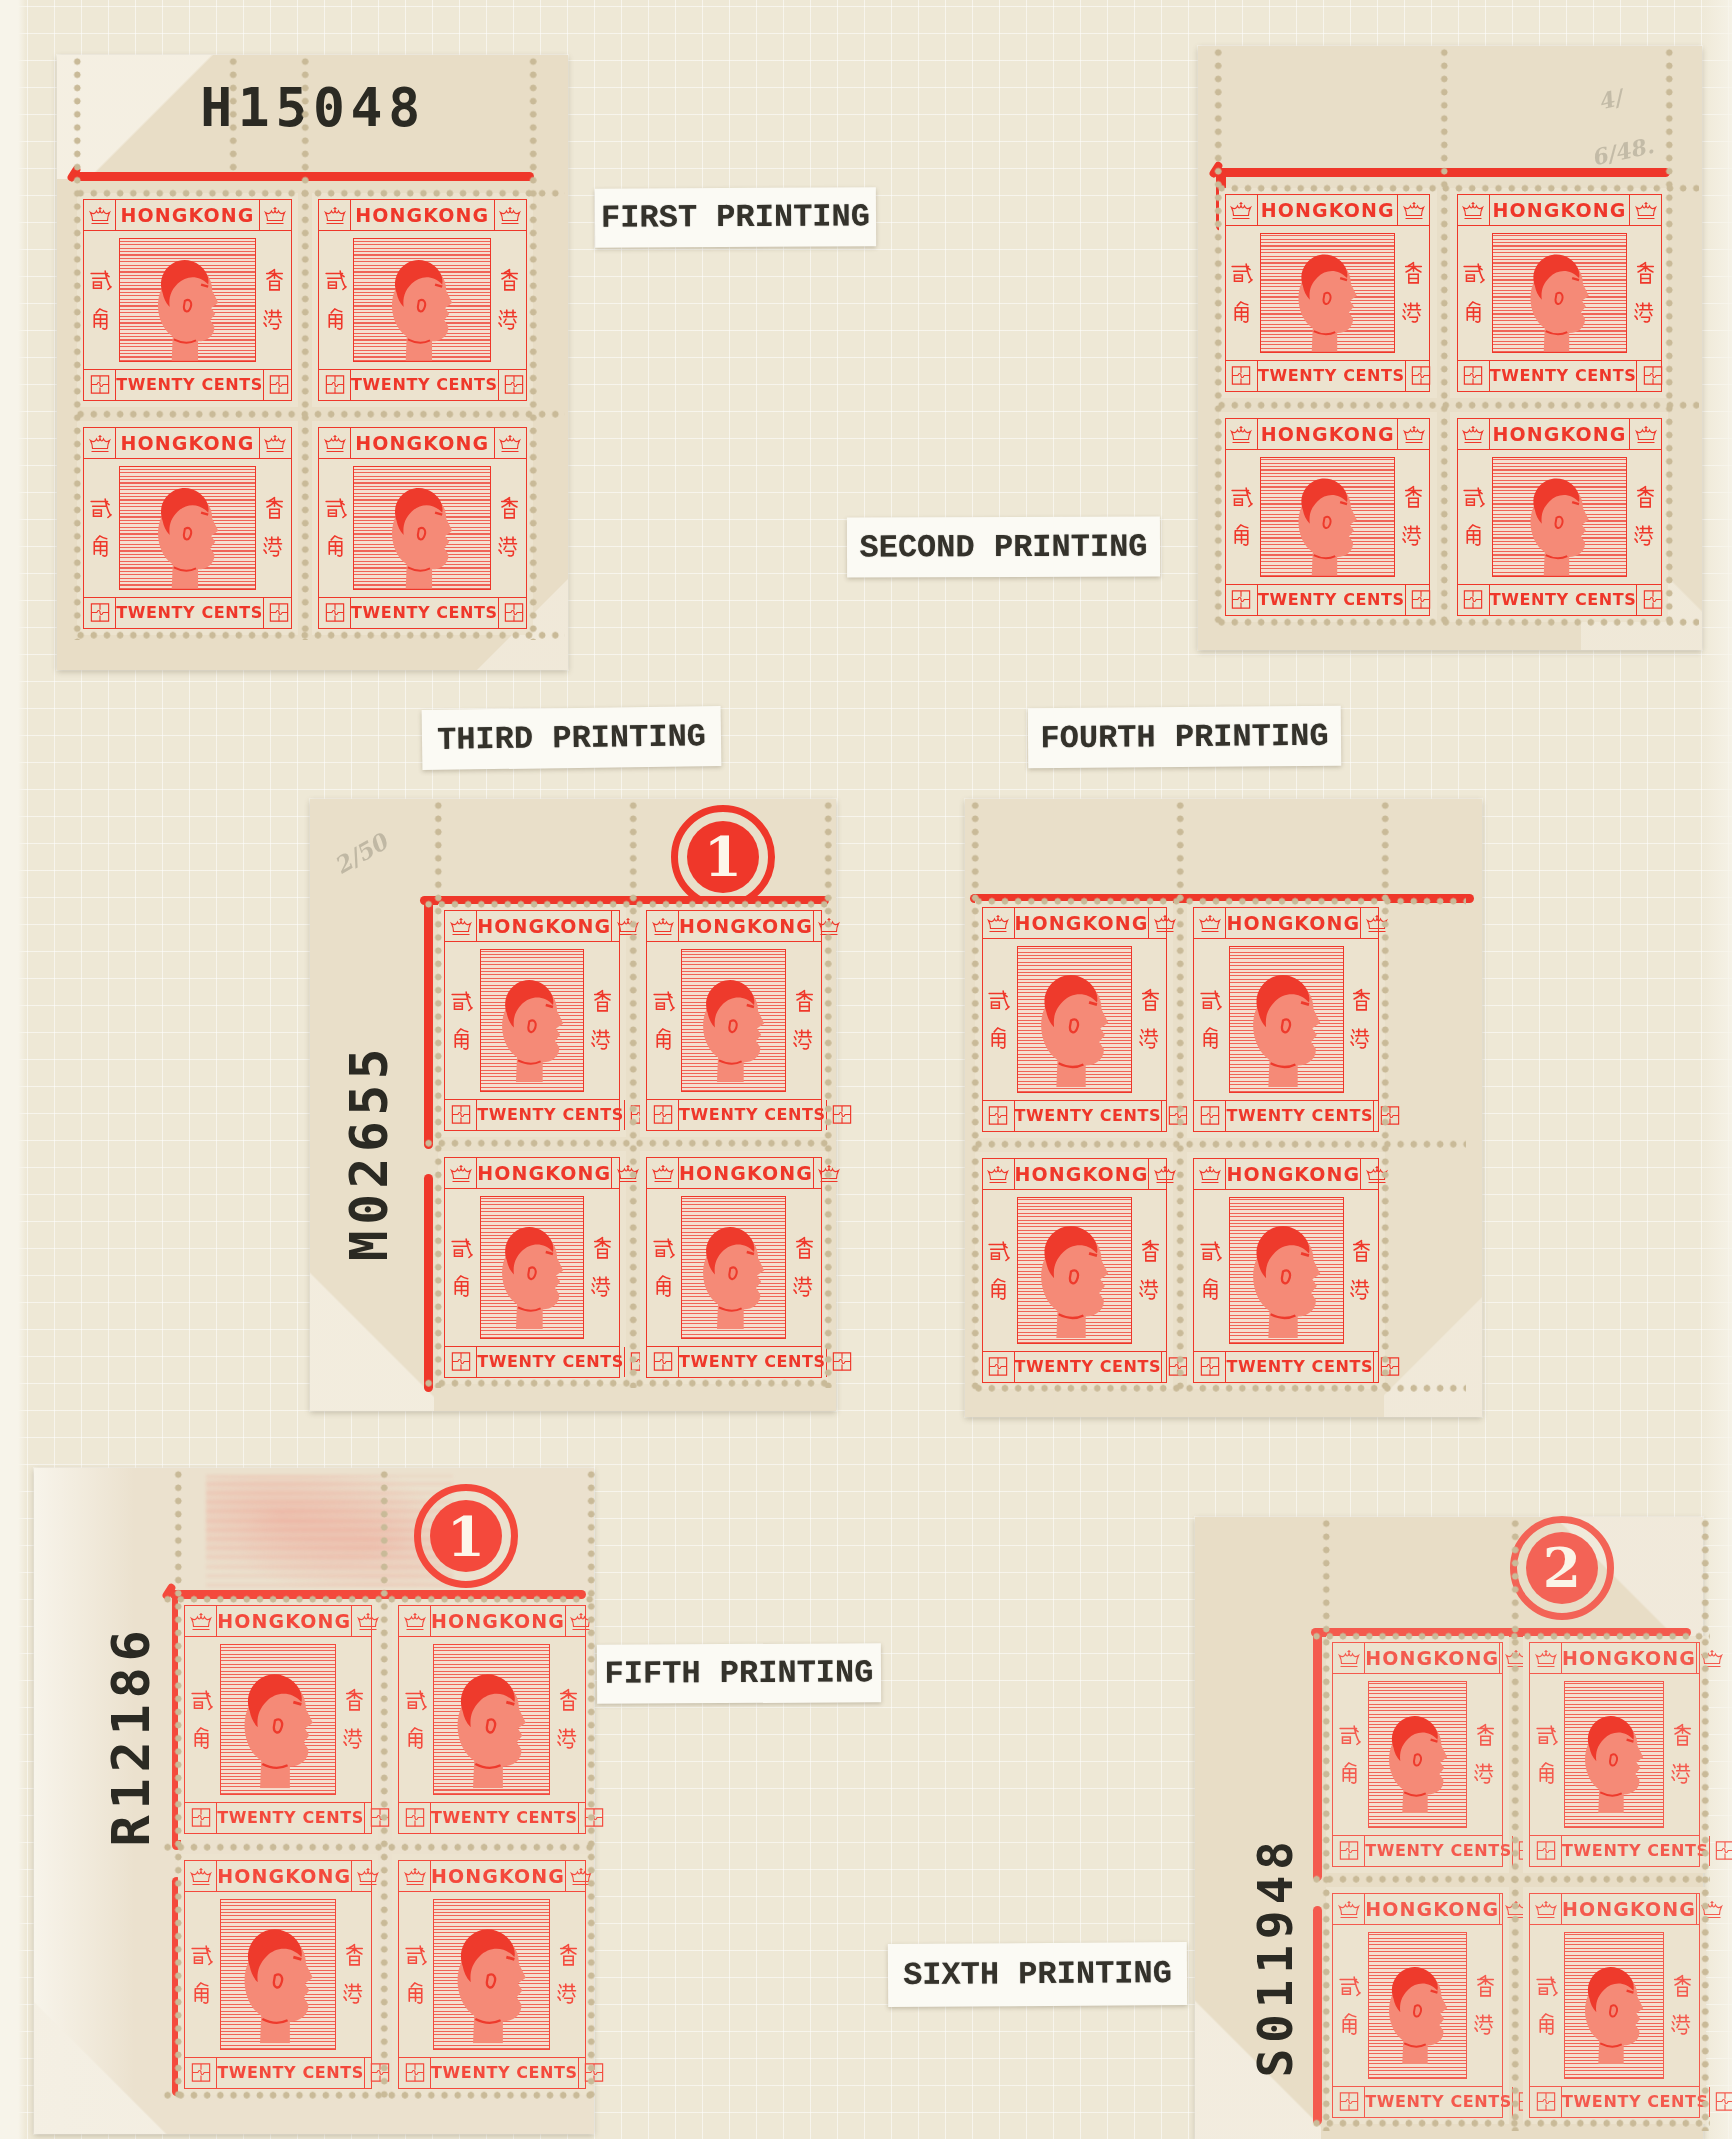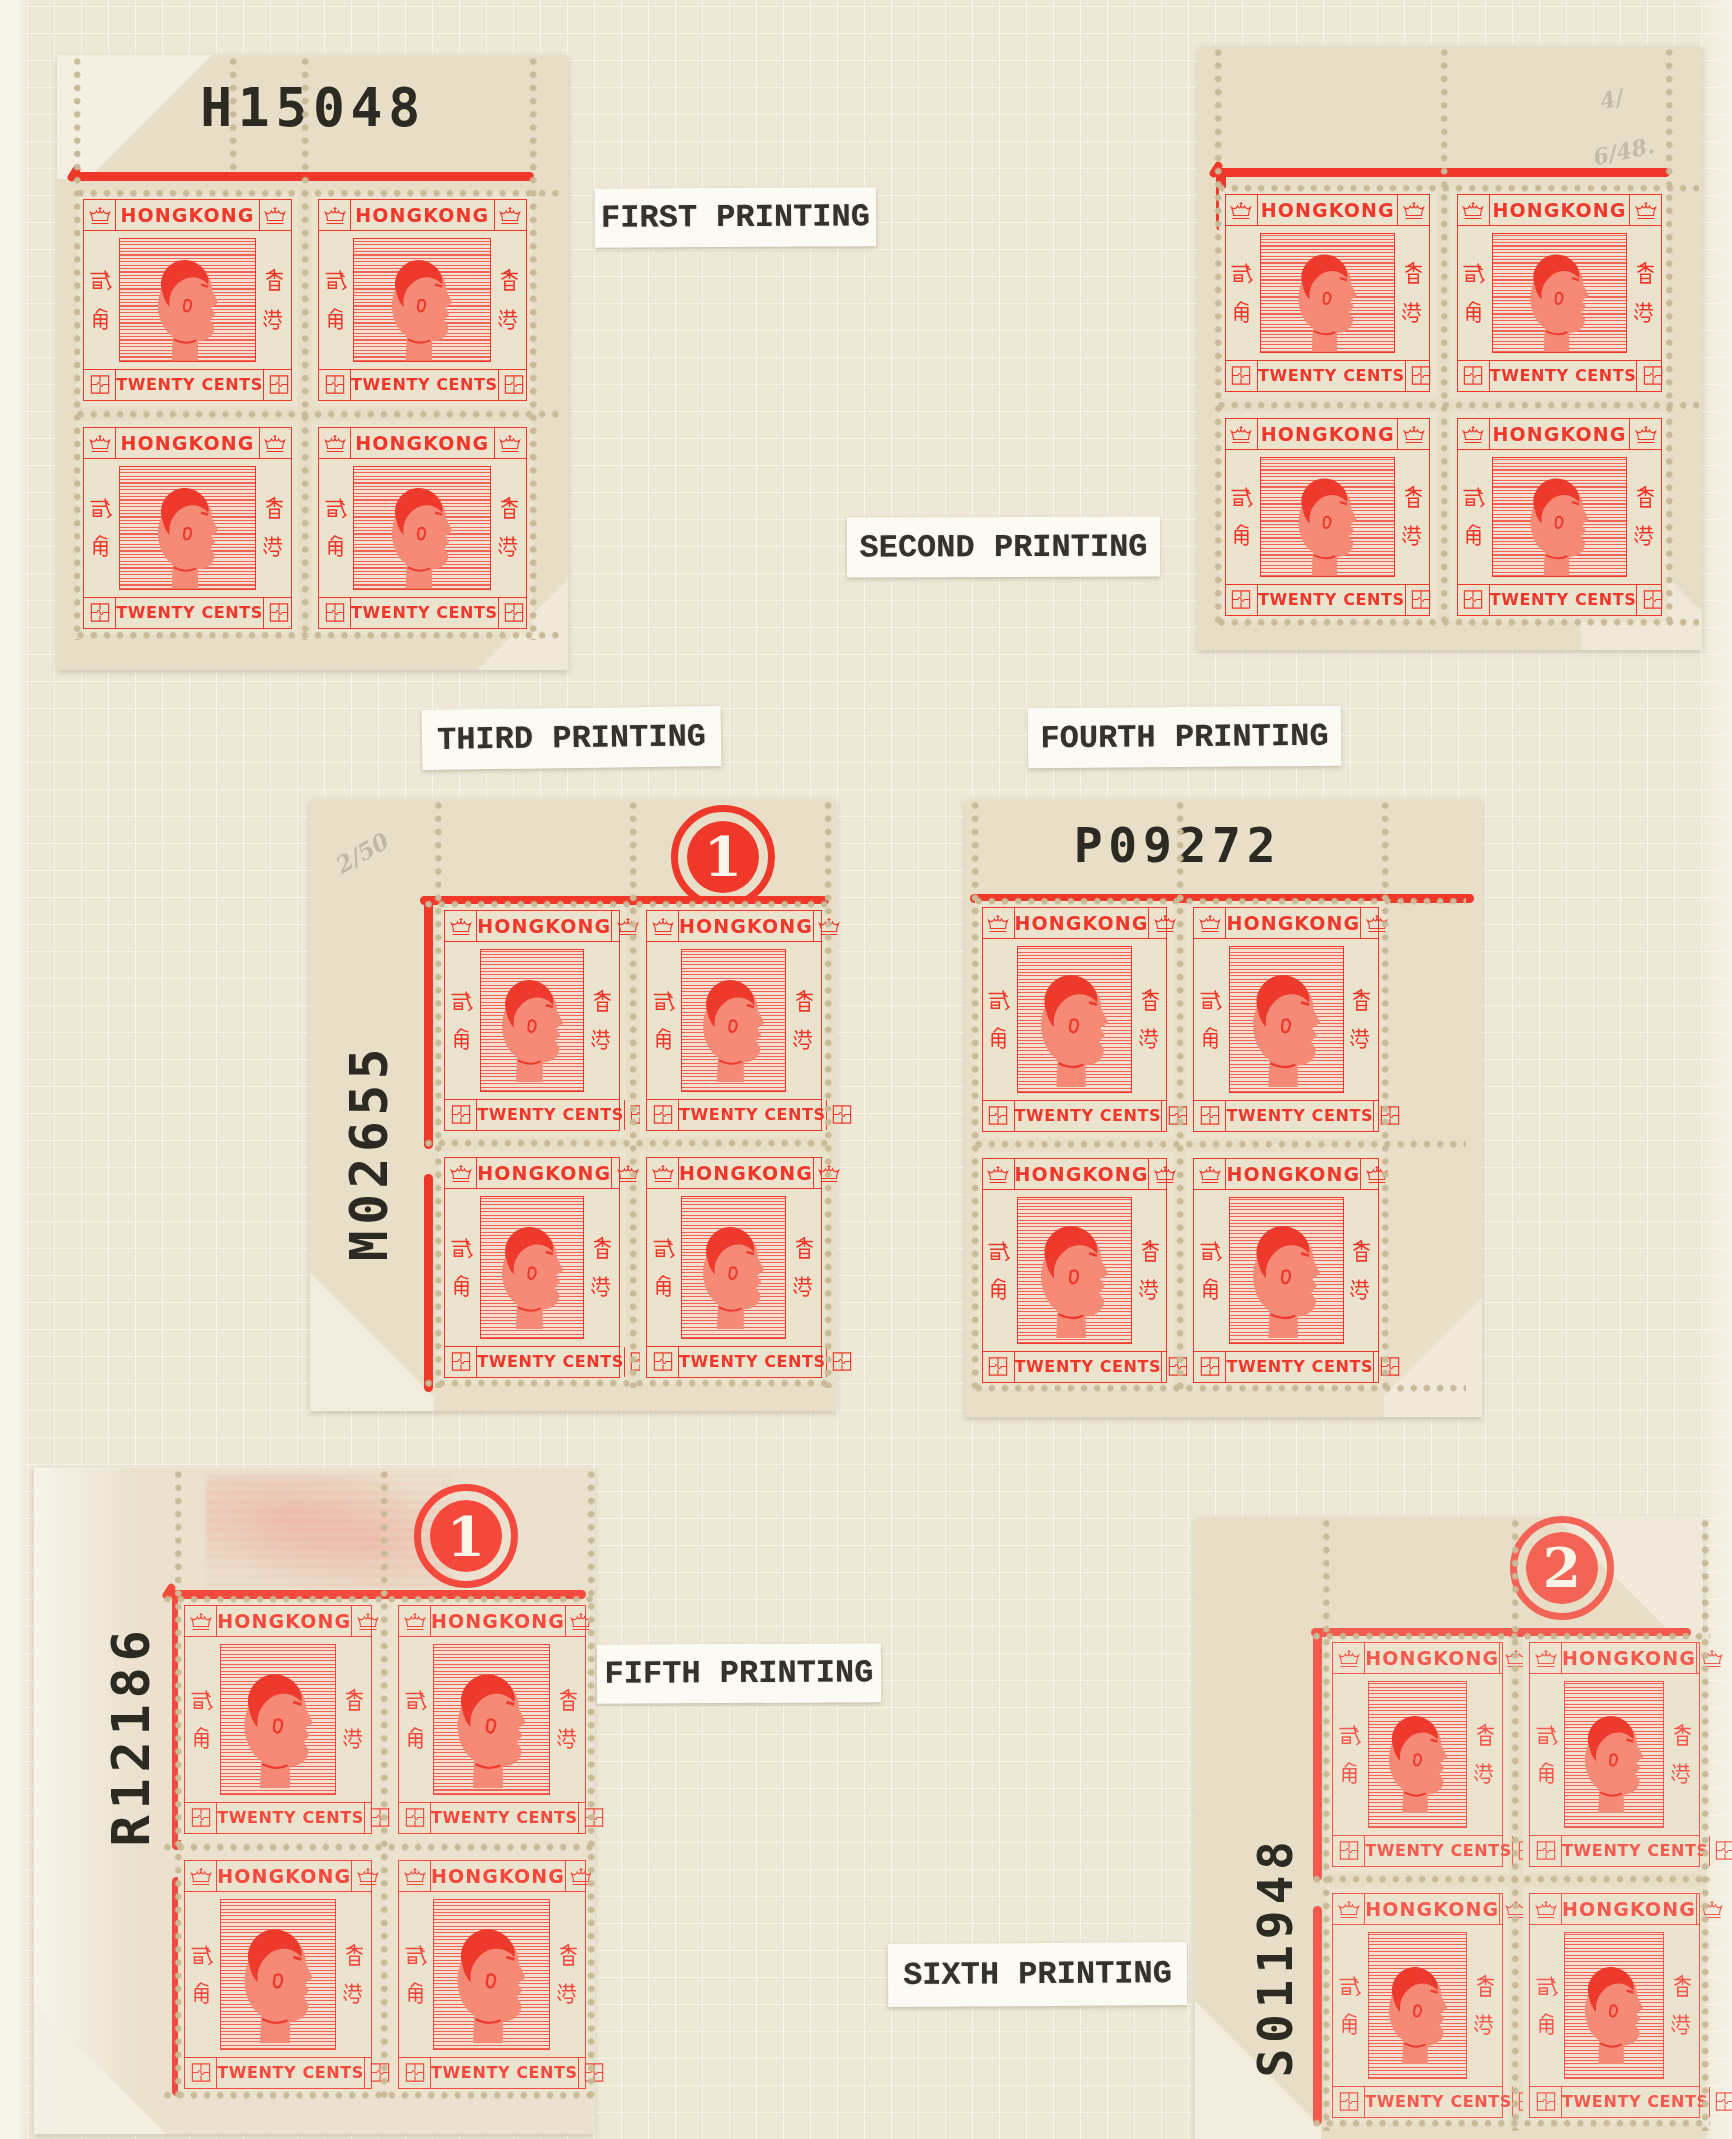--- a/index.html
+++ b/index.html
@@ -825,21 +825,20 @@
         <div class="ph" style="top: 233px; left: -16px; width: 411px;"></div>
         <div class="ph" style="top: 473px; left: -16px; width: 411px;"></div>
       </div>
   </div>
 
   <div class="label" style="left:1028px;top:707px;width:313px;height:60px;transform:rotate(-0.5deg);">
       <span>FOURTH PRINTING</span>
     </div>
   <div class="block b34" style="left:965px;top:799px;width:517px;height:618px;background:#e9dfc9;">
     <div class="fold" style="right:0;bottom:0;width:98px;height:144px;background:linear-gradient(315deg, rgba(241,234,219,.9) 49%, rgba(241,234,219,0) 50%);"></div>
-    <div class="serial" style="left:92px;top:5.7px;width:241px;height:80px;font-size:48px;">P09272</div>
     <div class="jh" style="left:4.6px;top:95px;width:504px;"></div>
     <div class="stamps" style="left:10.3px;top:102px;grid-template-columns:198px 198px;grid-template-rows:237px 237px;">
   <div class="stamp">
     <div class="s-frame">
       <div class="s-top">
         <div class="s-corner cl">
                 <svg viewBox="0 0 48 42">
                   <use href="#sym-crown" xlink:href="#sym-crown"></use>
                 </svg>
               </div>

